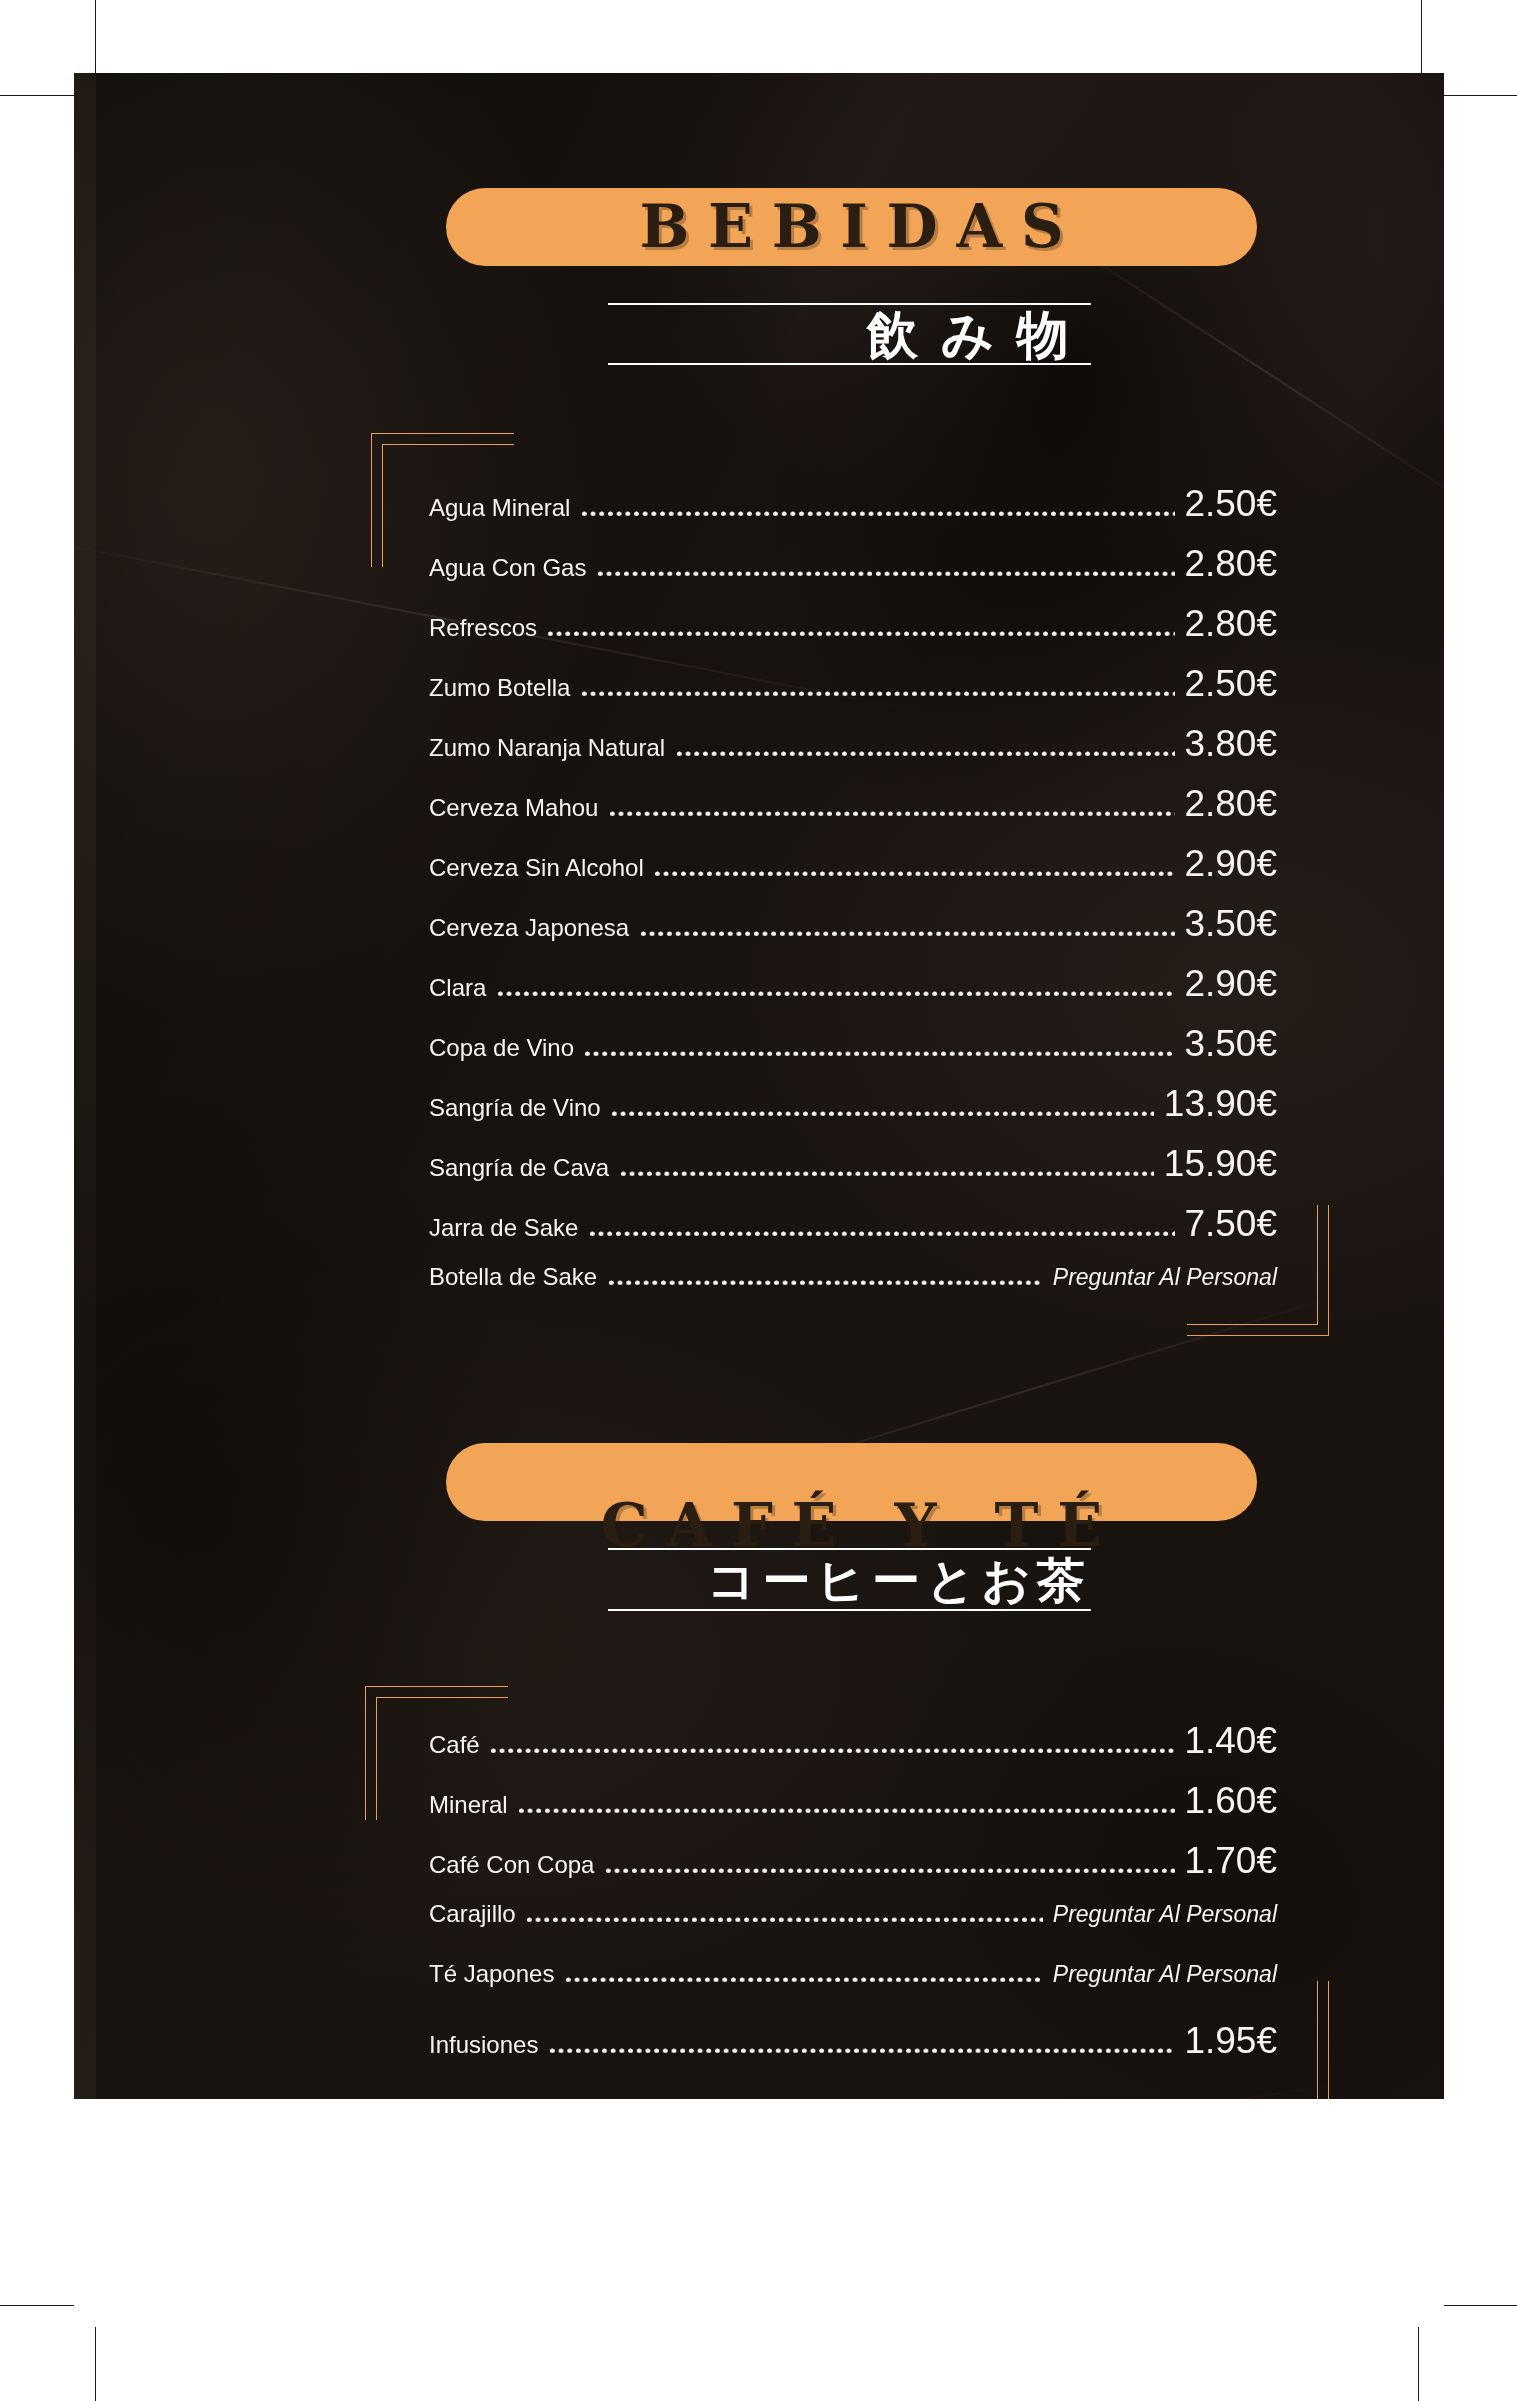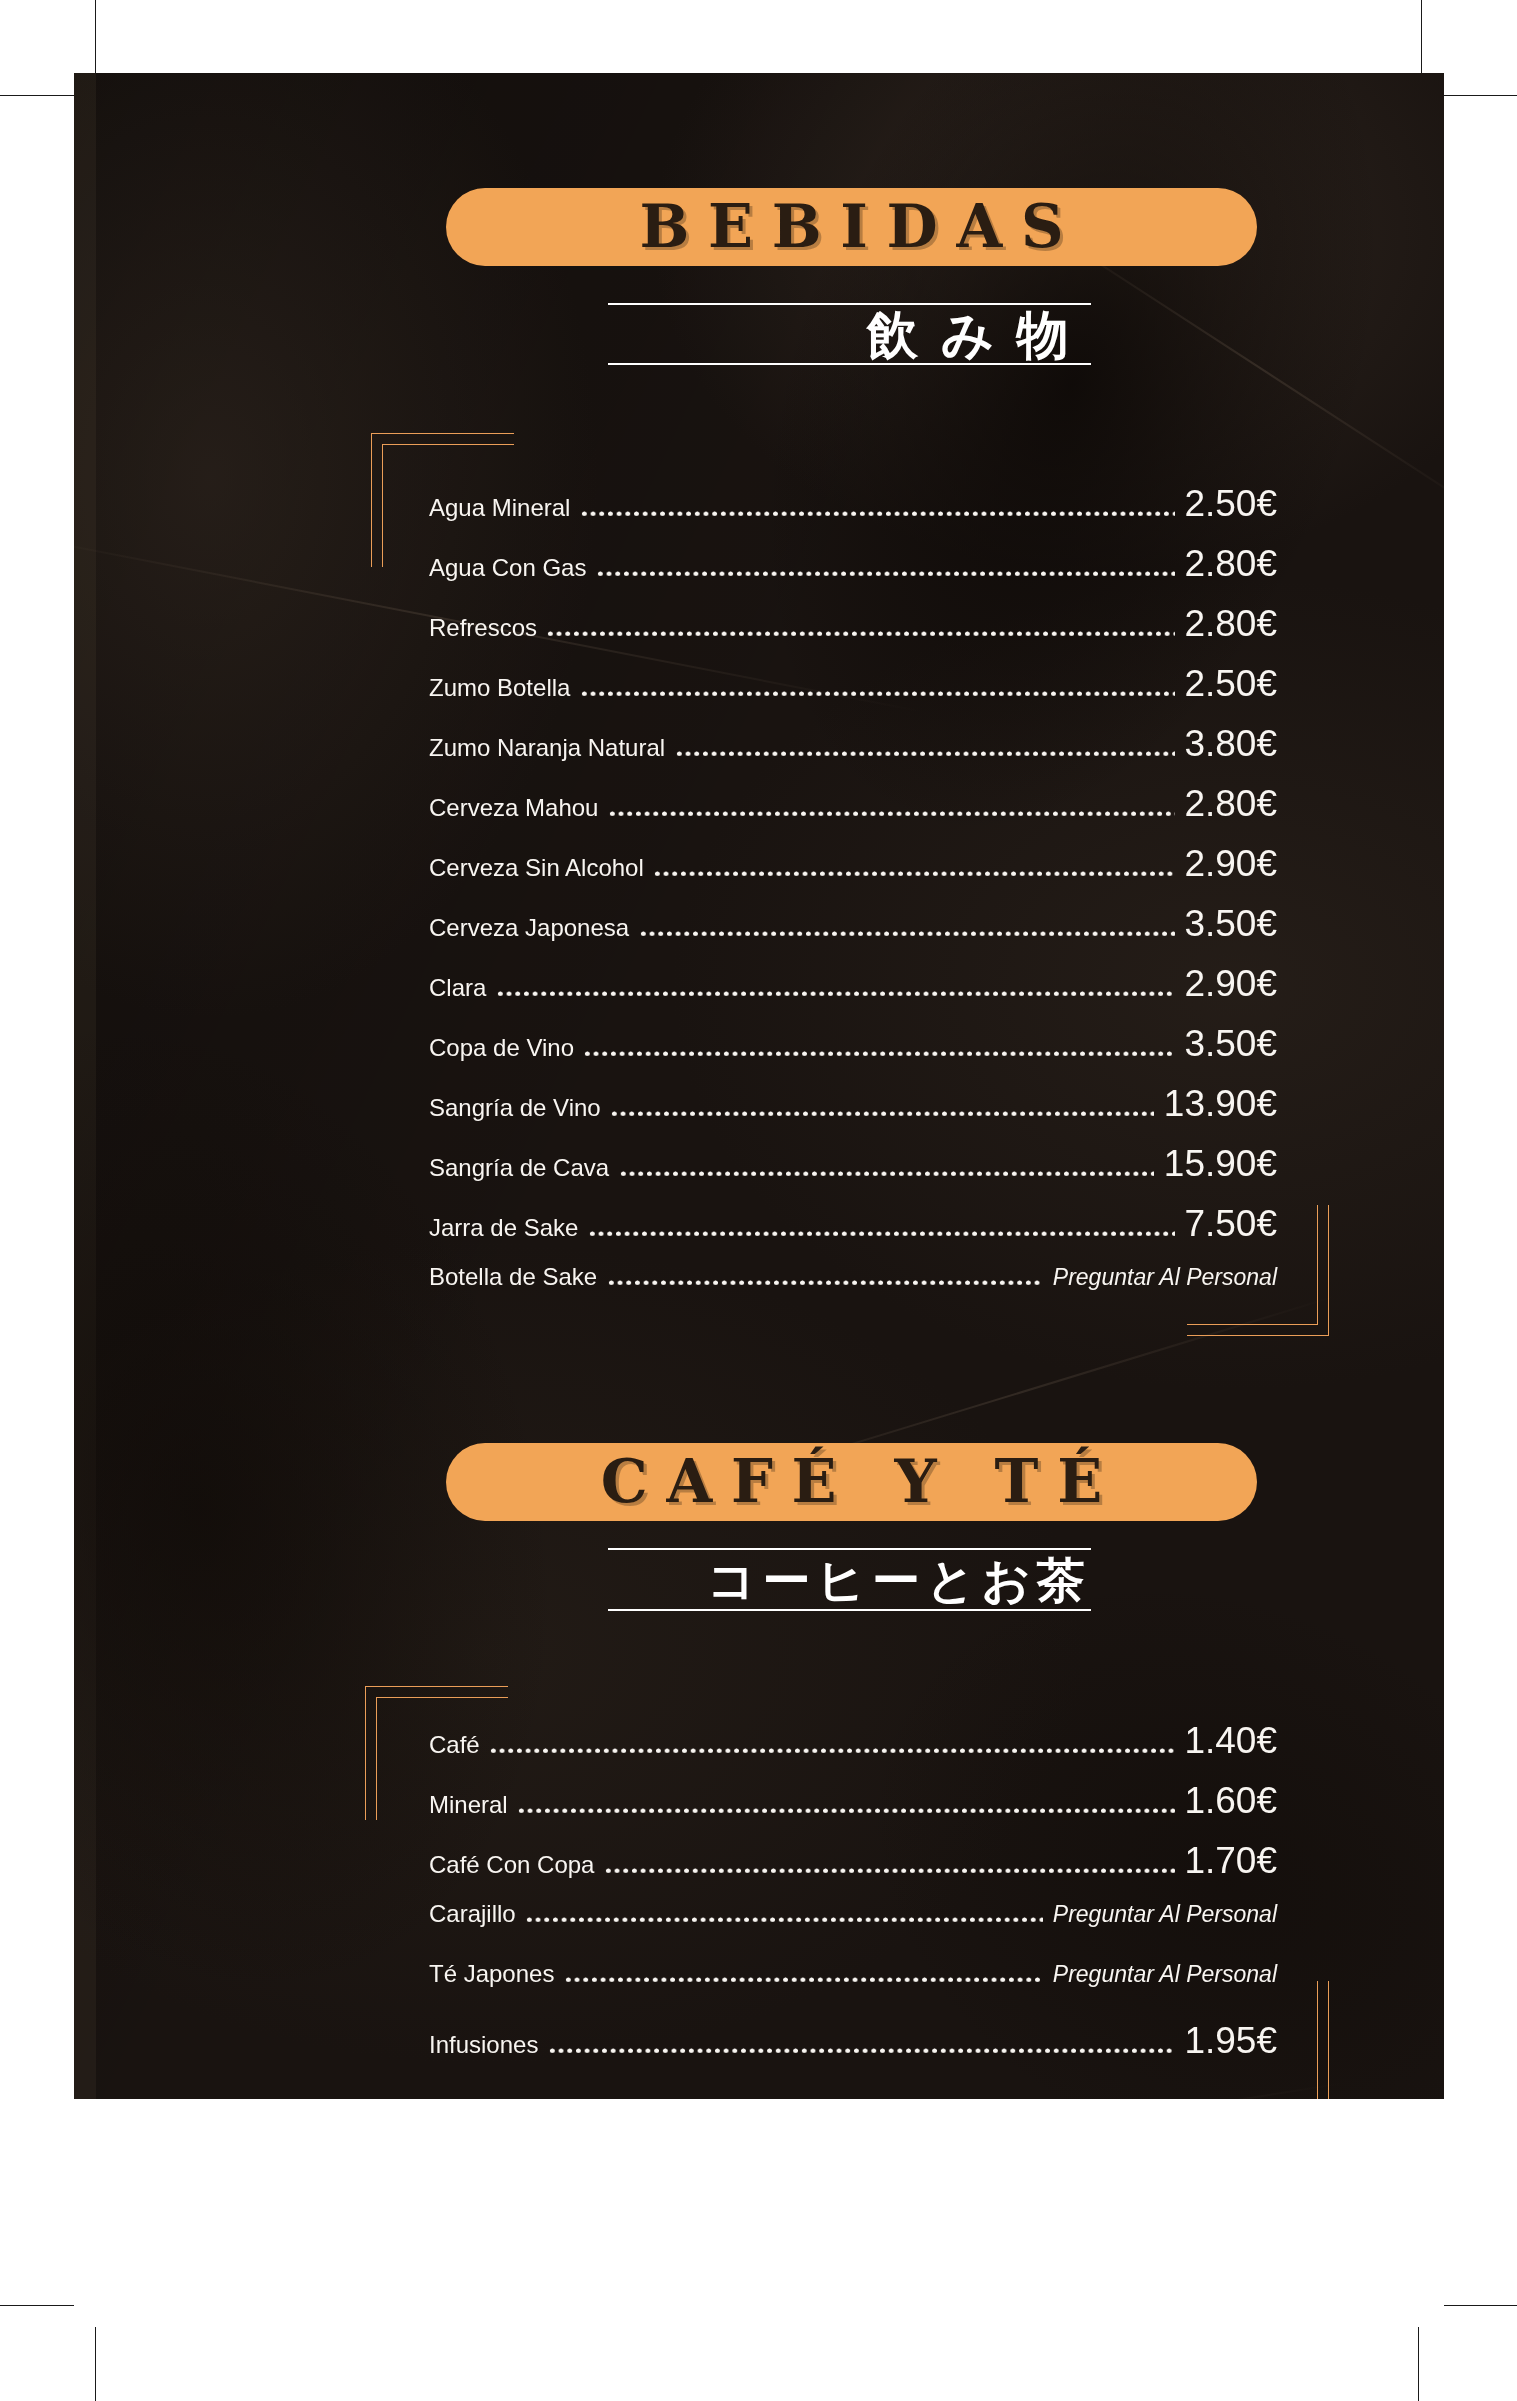--- a/index.html
+++ b/index.html
@@ -200,21 +200,21 @@
         <span class="item-price note">Preguntar Al Personal</span>
       </div>
       </div>
 
     <div class="bracket br" style="left:1113px;top:1132px;width:142px;height:131px;">
       <div class="outer" style="border-color: rgb(235, 158, 88);"></div>
       <div class="inner" style="border-color: rgb(235, 158, 88);"></div>
     </div>
 
     <div class="pill" style="top: 1370px; background: rgb(242, 165, 86);">
-      <div class="pill-title" style="color: rgb(42, 29, 18);">CAFÉ Y TÉ</div>
+      <div class="pill-title" style="color: rgb(42, 29, 18); margin-top: 44px;">CAFÉ Y TÉ</div>
     </div>
 
     <div class="jp-block jp-2">
       <span>コーヒーとお茶</span>
     </div>
 
     <div class="bracket tl" style="left:291px;top:1613px;">
       <div class="outer" style="border-color: rgb(235, 158, 88);"></div>
       <div class="inner" style="border-color: rgb(235, 158, 88);"></div>
     </div>

